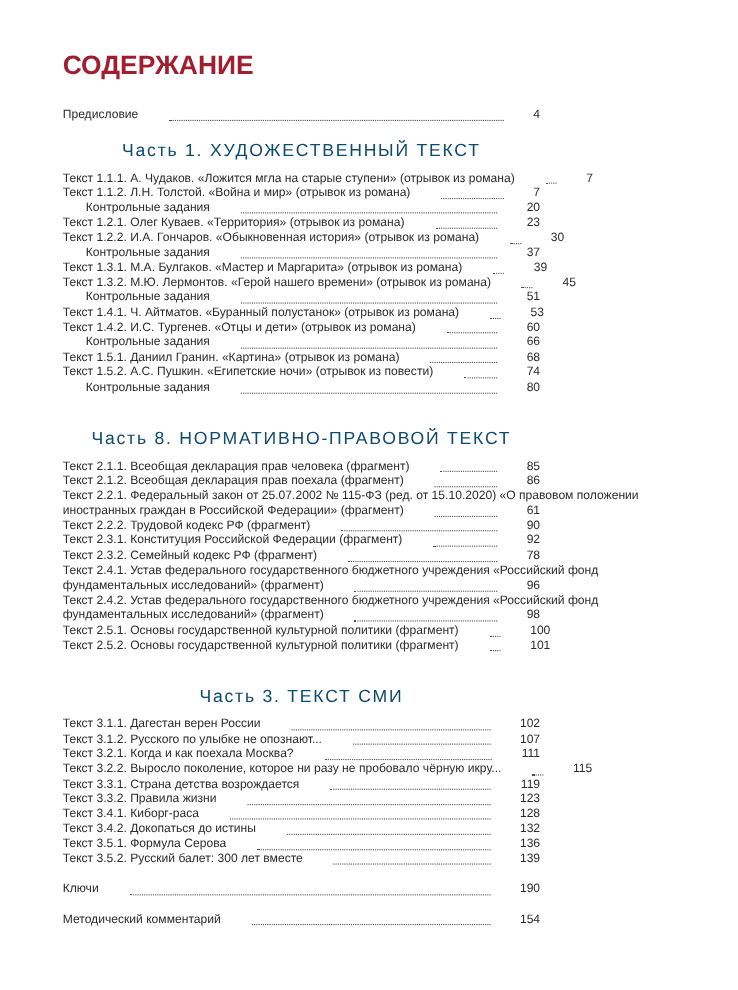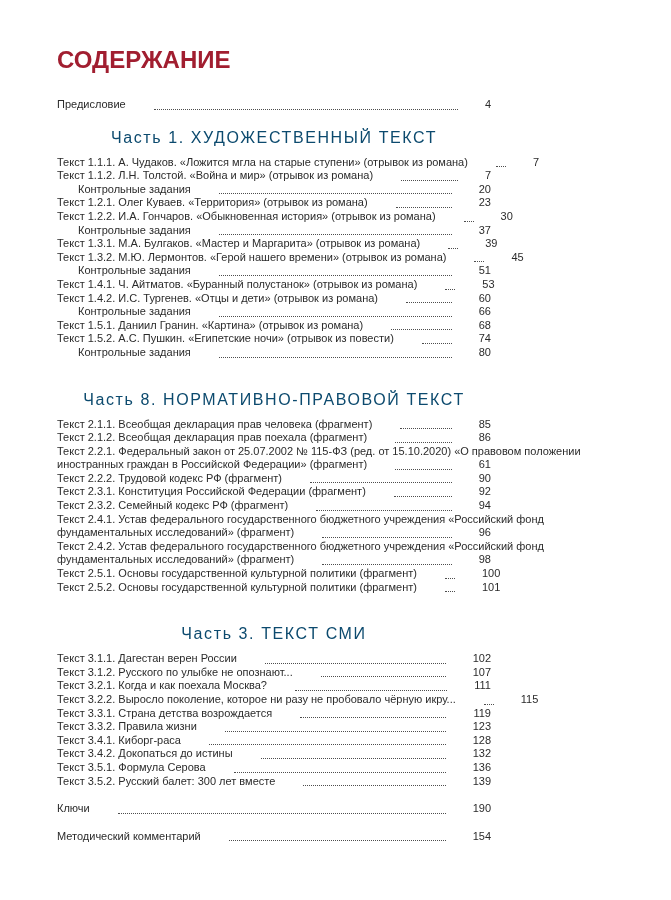--- a/index.html
+++ b/index.html
@@ -183,21 +183,21 @@
         <span class="num">90</span>
       </div>
       <div class="row">
         <span class="label">Текст 2.3.1. Конституция Российской Федерации (фрагмент)</span>
         <span class="dots"></span>
         <span class="num">92</span>
       </div>
       <div class="row">
         <span class="label">Текст 2.3.2. Семейный кодекс РФ (фрагмент)</span>
         <span class="dots"></span>
-        <span class="num">94</span>
+        <span class="num">78</span>
       </div>
       <div class="row wrap-first">
         <span class="label">Текст 2.4.1. Устав федерального государственного бюджетного учреждения «Российский фонд</span>
       </div>
       <div class="row">
         <span class="label">фундаментальных исследований» (фрагмент)</span>
         <span class="dots"></span>
         <span class="num">96</span>
       </div>
       <div class="row wrap-first">

